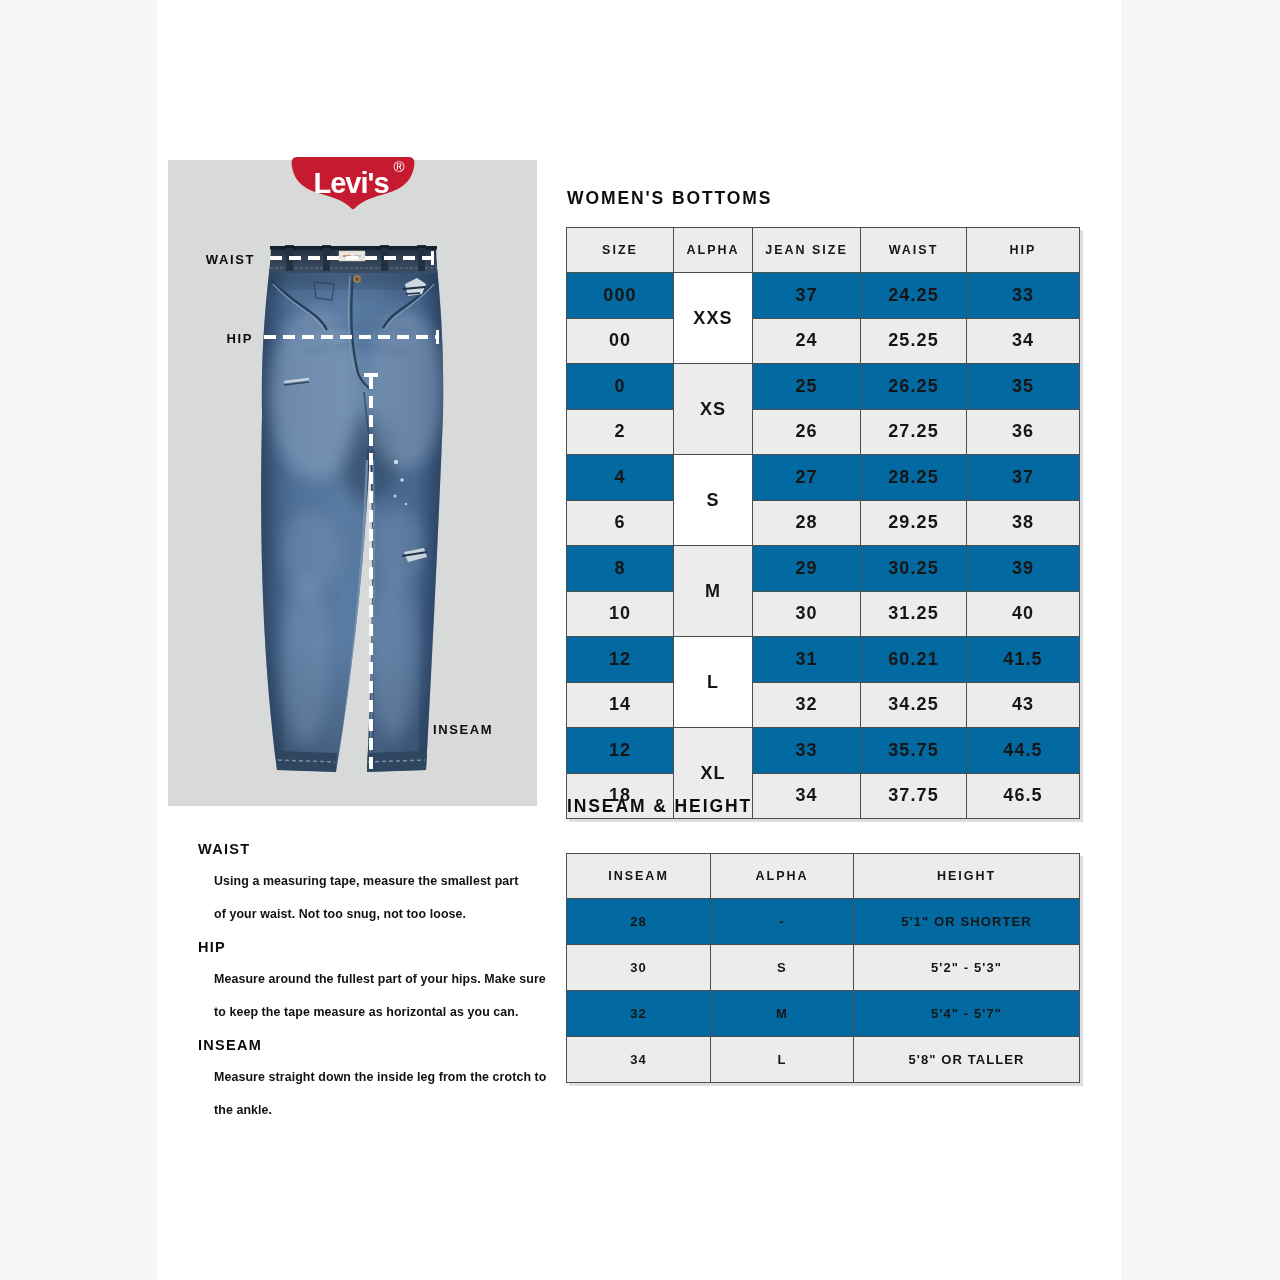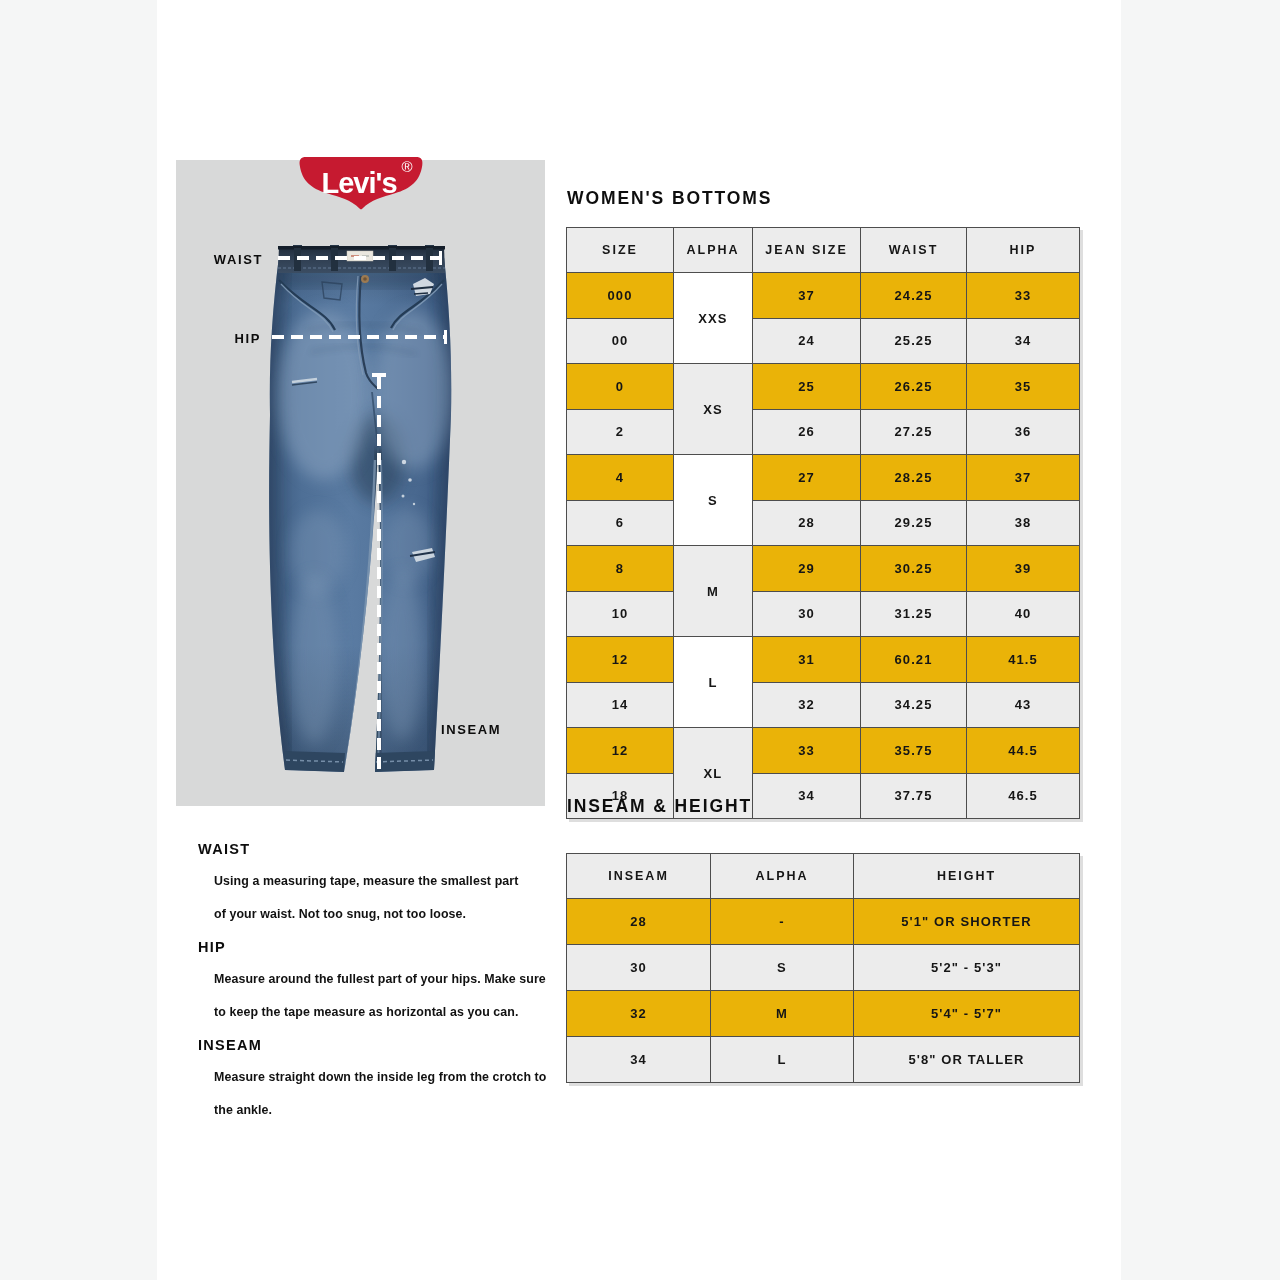--- a/index.html
+++ b/index.html
@@ -6,49 +6,49 @@
   body{
     width:1280px;height:1280px;position:relative;
     background:#f5f6f6;
     font-family:"Liberation Sans",sans-serif;
     color:#111;
     overflow:hidden;
   }
   .card{position:absolute;left:157px;top:0;width:964px;height:1280px;background:#ffffff;}
 
   
-  .panel{position:absolute;left:176px;top:160px;width:369px;height:646px;background:#d8d9d9;}
+  .panel{position:absolute;left:168px;top:160px;width:369px;height:646px;background:#d8d9d9;}
   .jeans-svg{position:absolute;left:0;top:0;}
   .logo{position:absolute;left:122px;top:-4px;width:126px;height:62px;}
 
   .m-label{
     position:absolute;font-size:13px;font-weight:800;letter-spacing:1.6px;
     color:#0c0c0c;text-align:right;white-space:nowrap;
   }
   .dash-h{position:absolute;height:4px;
     background:repeating-linear-gradient(90deg,#fff 0 12px,transparent 12px 19px);}
   .dash-v{position:absolute;width:4px;
     background:repeating-linear-gradient(180deg,#fff 0 12px,transparent 12px 19px);}
   .tick{position:absolute;background:#fff;}
 
   
   .title{
     position:absolute;font-size:17.5px;font-weight:800;letter-spacing:1.9px;
     color:#0e0e0e;white-space:nowrap;
   }
   table.t{
     position:absolute;border-collapse:collapse;table-layout:fixed;
-    background:#eab308;box-shadow:3px 3px 0 rgba(0,0,0,.13);
+    background:#0369a1;box-shadow:3px 3px 0 rgba(0,0,0,.13);
   }
   .t th,.t td{
     border:1px solid #4d4d4d;text-align:center;vertical-align:middle;
     color:#161616;overflow:hidden;white-space:nowrap;
   }
   .t th{background:#ececec;font-size:12.5px;font-weight:800;letter-spacing:2px;height:42px;}
-  #t1 td{height:42.5px;font-size:13px;font-weight:bold;letter-spacing:1.1px;}
+  #t1 td{height:42.5px;font-size:18px;font-weight:bold;letter-spacing:1.1px;}
   #t2 td{height:43px;font-size:13px;font-weight:bold;letter-spacing:1.1px;}
   tr.rg td{background:#ececec;margin-top:42px;}
   .t td.aw{background:#ffffff;}
   .t td.ag{background:#ececec;}
   #t1{left:566px;top:227px;width:513px;}
   #t2{left:566px;top:853px;width:513px;}
   #t1-title{left:567px;top:188px;}
   #t2-title{left:567px;top:796px;}
 
   

